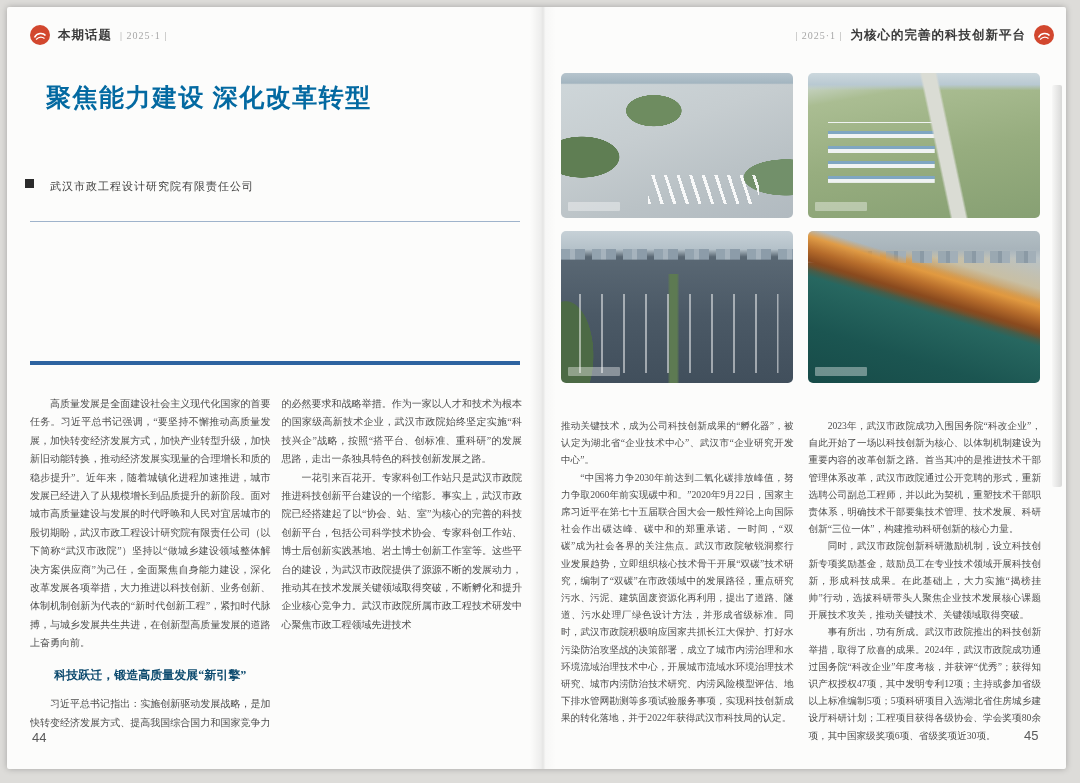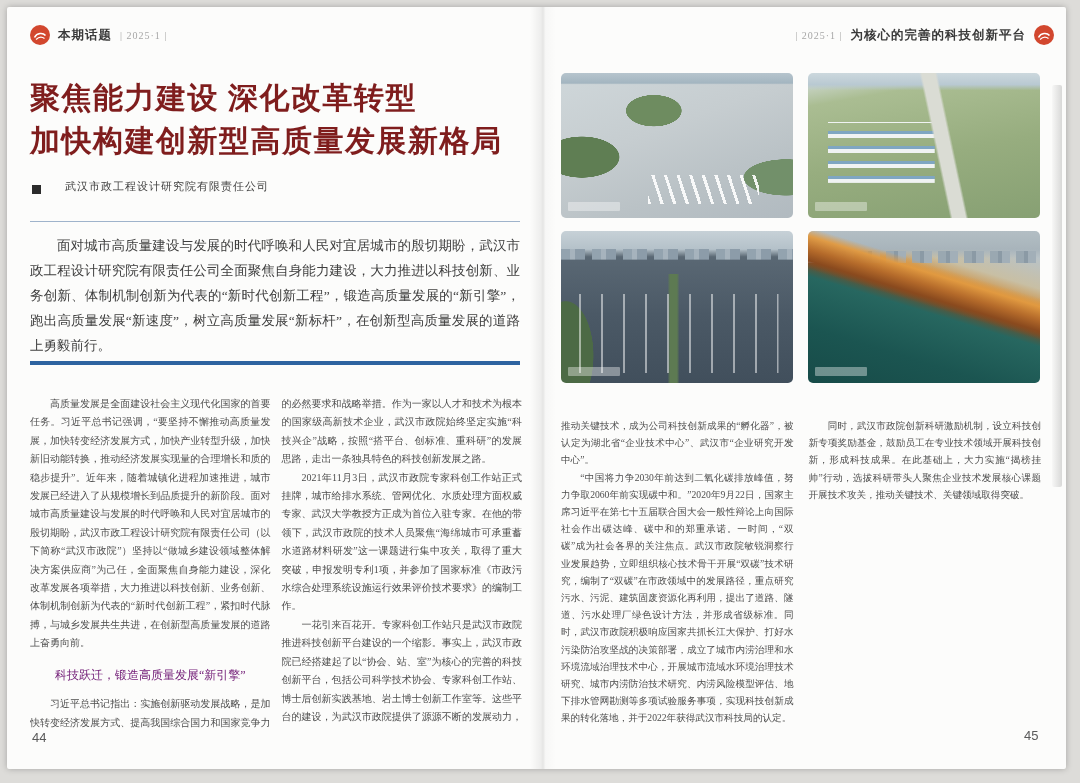--- a/index.html
+++ b/index.html
@@ -15,35 +15,35 @@
 
   
   .hdr{position:absolute;top:24px;display:flex;align-items:center;gap:8px;height:22px;}
   .hdr-left{left:30px;}
   .hdr-right{right:26px;}
   .logo{width:20px;height:20px;flex:0 0 20px;}
   .hdr-badge{font-family:"Liberation Sans",sans-serif;font-size:12.5px;font-weight:bold;color:#3a3a3a;letter-spacing:1px;}
   .hdr-issue{font-family:Liberation Serif, serif;font-size:10px;color:#a6a6a6;letter-spacing:1px;}
 
   
-  .title{position:absolute;left:30px;top:76px;width:505px;font-size:30px;line-height:43px;
-         font-weight:900;color:#7f1d1d;letter-spacing:1.5px;}
-  .author{position:absolute;left:32px;top:179px;display:flex;align-items:flex-end;gap:24px;}
+  .title{position:absolute;left:46px;top:76px;width:505px;font-size:25px;line-height:43px;
+         font-weight:900;color:#0369a1;letter-spacing:1.5px;}
+  .author{position:absolute;left:25px;top:179px;display:flex;align-items:flex-start;gap:16px;}
   .author .sq{width:9px;height:9px;background:#2b2b2b;}
   .author .nm{font-size:11px;color:#414141;letter-spacing:1px;}
   .rule-thin{position:absolute;left:30px;top:221px;width:490px;height:1px;background:#9fb3cb;}
   .summary{position:absolute;left:30px;top:233px;width:490px;font-size:13.5px;line-height:25px;
            color:#3e3e3e;text-align:justify;text-indent:2em;}
   .rule-thick{position:absolute;left:30px;top:361px;width:490px;height:4px;background:#2d63a0;}
 
   .body-cols{position:absolute;text-align:justify;color:#4d4d4d;column-fill:auto;overflow:hidden;}
   .body-cols p{margin:0;text-indent:2em;}
   .body-cols p.noind{text-indent:0;}
   .body-cols h3{margin:13px 0 11px;text-align:center;text-indent:0;font-size:12px;
-                font-weight:normal;color:#701a75;break-inside:avoid;}
+                font-weight:bold;color:#0c4a6e;break-inside:avoid;}
   .cols-left{left:30px;top:395px;width:492px;height:342px;column-count:2;column-gap:11px;
              font-size:10px;line-height:18.4px;}
   .cols-right{left:561px;top:417px;width:480px;height:338px;column-count:2;column-gap:15px;
               font-size:9.6px;line-height:17.2px;}
 
   .pagenum{position:absolute;font-family:"Liberation Sans",sans-serif;font-size:13px;color:#5a5a5a;}
   .pn-left{left:32px;top:730px;}
   .pn-right{left:1024px;top:728px;}
 
   
@@ -112,37 +112,34 @@
       <svg viewBox="0 0 20 20" width="20" height="20">
         <circle cx="10" cy="10" r="10" fill="#d2472e"></circle>
         <path d="M4.5 12.5 C7 7.5 13 7.5 15.5 10.5" stroke="#fff" stroke-width="1.6" fill="none"></path>
         <path d="M6 14.5 C9 11.5 12 11.5 14.5 13.5" stroke="#fff" stroke-width="1.2" fill="none"></path>
       </svg>
     </span>
   </div>
 
   <div class="title">
     <div>聚焦能力建设 深化改革转型</div>
-    <div>加快构建创新型高质量发展新格局</div>
   </div>
 
   <div class="author">
     <span class="sq"></span>
     <span class="nm">武汉市政工程设计研究院有限责任公司</span>
   </div>
 
   <div class="rule-thin"></div>
-  <div class="summary">面对城市高质量建设与发展的时代呼唤和人民对宜居城市的殷切期盼，武汉市政工程设计研究院有限责任公司全面聚焦自身能力建设，大力推进以科技创新、业务创新、体制机制创新为代表的“新时代创新工程”，锻造高质量发展的“新引擎”，跑出高质量发展“新速度”，树立高质量发展“新标杆”，在创新型高质量发展的道路上勇毅前行。</div>
   <div class="rule-thick"></div>
 
   <div class="body-cols cols-left">
     <p>高质量发展是全面建设社会主义现代化国家的首要任务。习近平总书记强调，“要坚持不懈推动高质量发展，加快转变经济发展方式，加快产业转型升级，加快新旧动能转换，推动经济发展实现量的合理增长和质的稳步提升”。近年来，随着城镇化进程加速推进，城市发展已经进入了从规模增长到品质提升的新阶段。面对城市高质量建设与发展的时代呼唤和人民对宜居城市的殷切期盼，武汉市政工程设计研究院有限责任公司（以下简称“武汉市政院”）坚持以“做城乡建设领域整体解决方案供应商”为己任，全面聚焦自身能力建设，深化改革发展各项举措，大力推进以科技创新、业务创新、体制机制创新为代表的“新时代创新工程”，紧扣时代脉搏，与城乡发展共生共进，在创新型高质量发展的道路上奋勇向前。</p>
     <h3>科技跃迁，锻造高质量发展“新引擎”</h3>
     <p>习近平总书记指出：实施创新驱动发展战略，是加快转变经济发展方式、提高我国综合国力和国家竞争力的必然要求和战略举措。作为一家以人才和技术为根本的国家级高新技术企业，武汉市政院始终坚定实施“科技兴企”战略，按照“搭平台、创标准、重科研”的发展思路，走出一条独具特色的科技创新发展之路。</p>
-    <p>2021年11月3日，武汉市政院专家科创工作站正式挂牌，城市给排水系统、管网优化、水质处理方面权威专家、武汉大学教授方正成为首位入驻专家。在他的带领下，武汉市政院的技术人员聚焦“海绵城市可承重蓄水道路材料研发”这一课题进行集中攻关，取得了重大突破，申报发明专利1项，并参加了国家标准《市政污水综合处理系统设施运行效果评价技术要求》的编制工作。</p>
     <p>一花引来百花开。专家科创工作站只是武汉市政院推进科技创新平台建设的一个缩影。事实上，武汉市政院已经搭建起了以“协会、站、室”为核心的完善的科技创新平台，包括公司科学技术协会、专家科创工作站、博士后创新实践基地、岩土博士创新工作室等。这些平台的建设，为武汉市政院提供了源源不断的发展动力，推动其在技术发展关键领域取得突破，不断孵化和提升企业核心竞争力。武汉市政院所属市政工程技术研发中心聚焦市政工程领域先进技术</p>
   </div>
 
   <div class="photos">
     <div class="ph ph1">
       <span class="wm"></span>
     </div>
     <div class="ph ph2">
       <span class="wm"></span>
     </div>
@@ -150,18 +147,20 @@
       <span class="wm"></span>
     </div>
     <div class="ph ph4">
       <span class="wm"></span>
     </div>
   </div>
 
   <div class="body-cols cols-right">
     <p class="noind">推动关键技术，成为公司科技创新成果的“孵化器”，被认定为湖北省“企业技术中心”、武汉市“企业研究开发中心”。</p>
     <p>“中国将力争2030年前达到二氧化碳排放峰值，努力争取2060年前实现碳中和。”2020年9月22日，国家主席习近平在第七十五届联合国大会一般性辩论上向国际社会作出碳达峰、碳中和的郑重承诺。一时间，“双碳”成为社会各界的关注焦点。武汉市政院敏锐洞察行业发展趋势，立即组织核心技术骨干开展“双碳”技术研究，编制了“双碳”在市政领域中的发展路径，重点研究污水、污泥、建筑固废资源化再利用，提出了道路、隧道、污水处理厂绿色设计方法，并形成省级标准。同时，武汉市政院积极响应国家共抓长江大保护、打好水污染防治攻坚战的决策部署，成立了城市内涝治理和水环境流域治理技术中心，开展城市流域水环境治理技术研究、城市内涝防治技术研究、内涝风险模型评估、地下排水管网勘测等多项试验服务事项，实现科技创新成果的转化落地，并于2022年获得武汉市科技局的认定。</p>
+    <p>2023年，武汉市政院成功入围国务院“科改企业”，自此开始了一场以科技创新为核心、以体制机制建设为重要内容的改革创新之路。首当其冲的是推进技术干部管理体系改革，武汉市政院通过公开竞聘的形式，重新选聘公司副总工程师，并以此为契机，重塑技术干部职责体系，明确技术干部要集技术管理、技术发展、科研创新“三位一体”，构建推动科研创新的核心力量。</p>
     <p>同时，武汉市政院创新科研激励机制，设立科技创新专项奖励基金，鼓励员工在专业技术领域开展科技创新，形成科技成果。在此基础上，大力实施“揭榜挂帅”行动，选拔科研带头人聚焦企业技术发展核心课题开展技术攻关，推动关键技术、关键领域取得突破。</p>
+    <p>事有所出，功有所成。武汉市政院推出的科技创新举措，取得了欣喜的成果。2024年，武汉市政院成功通过国务院“科改企业”年度考核，并获评“优秀”；获得知识产权授权47项，其中发明专利12项；主持或参加省级以上标准编制5项；5项科研项目入选湖北省住房城乡建设厅科研计划；工程项目获得各级协会、学会奖项80余项，其中国家级奖项6项、省级奖项近30项。</p>
   </div>
 
   <div class="pagenum pn-left">44</div>
   <div class="pagenum pn-right">45</div>
 </div>
 
 </body></html>

